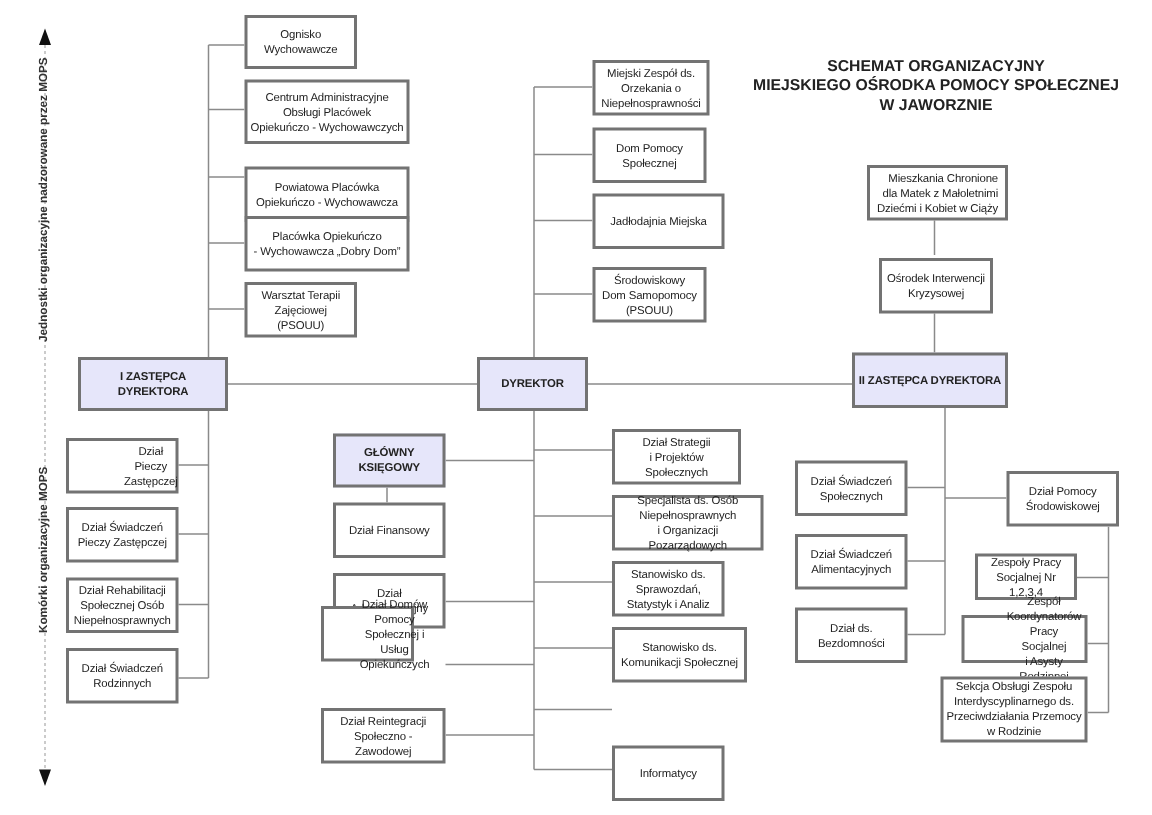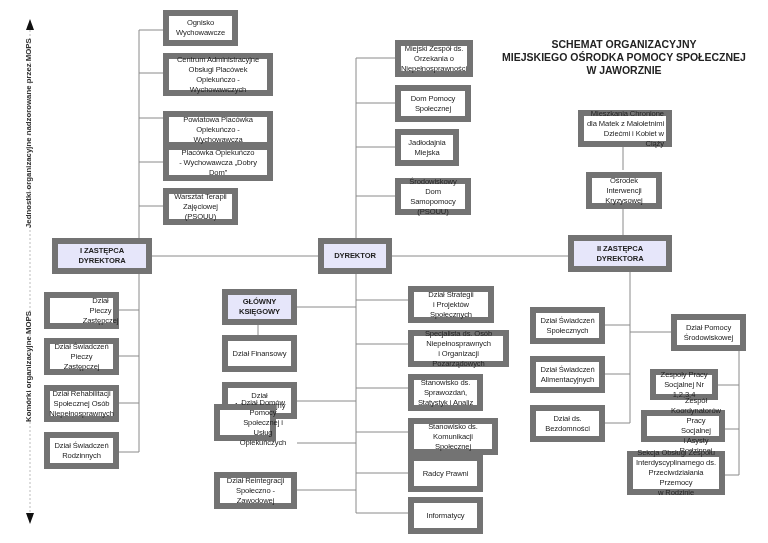--- a/index.html
+++ b/index.html
@@ -1,18 +1,18 @@
 <!DOCTYPE html>
 <html><head>
 <meta charset="utf-8">
 <style>
   html,body{margin:0;padding:0;background:#fff;}
   #stage{position:relative;width:768px;height:543px;overflow:hidden;background:#fff;font-family:"Liberation Sans",sans-serif;color:#222;}
   svg.lines{position:absolute;left:0;top:0;width:768px;height:543px;}
-  .box{position:absolute;box-sizing:border-box;border:6px solid #737373;background:#fff;display:flex;align-items:center;justify-content:center;text-align:center;font-size:7.6px;line-height:10px;padding:1px 2px;white-space:pre-line;letter-spacing:-0.1px;}
+  .box{position:absolute;box-sizing:border-box;border:2px solid #737373;background:#fff;display:flex;align-items:center;justify-content:center;text-align:center;font-size:7.6px;line-height:10px;padding:1px 2px;white-space:pre-line;letter-spacing:-0.1px;}
   .box.head{background:#e6e6fa;font-weight:bold;font-size:7.6px;}
   .title{position:absolute;left:480px;top:38px;width:288px;text-align:center;font-weight:bold;font-size:10.5px;line-height:13px;white-space:pre-line;color:#222;}
   .vlabel{position:absolute;font-size:7.8px;font-weight:bold;color:#333;white-space:nowrap;transform-origin:left top;transform:rotate(-90deg);}
 </style>
 </head>
 <body>
 
 <div id="stage">
 
   <svg class="lines" viewBox="0 0 768 543">
@@ -107,21 +107,21 @@
 Społecznej Osób
 Niepełnosprawnych</div>
   <div class="box" style="left:44px;top:432px;width:75px;height:37px;">Dział Świadczeń
 Rodzinnych</div>
 
   <div class="box" style="left:395px;top:40px;width:78px;height:37px;">Miejski Zespół ds.
 Orzekania o
 Niepełnosprawności</div>
   <div class="box" style="left:395px;top:85px;width:76px;height:37px;">Dom Pomocy
 Społecznej</div>
-  <div class="box" style="left:395px;top:129px;width:64px;height:37px;">Jadłodajnia Miejska</div>
+  <div class="box" style="left:395px;top:129px;width:88px;height:37px;">Jadłodajnia Miejska</div>
   <div class="box" style="left:395px;top:178px;width:76px;height:37px;">Środowiskowy
 Dom Samopomocy
 (PSOUU)</div>
 
   <div class="box" style="left:222px;top:335px;width:75px;height:37px;">Dział Finansowy</div>
   <div class="box" style="left:222px;top:382px;width:75px;height:37px;">Dział Administracyjny</div>
   <div class="box" style="left:214px;top:404px;width:62px;height:37px;padding-left:38px;">Dział Domów Pomocy
 Społecznej i Usług
 Opiekuńczych</div>
   <div class="box" style="left:214px;top:472px;width:83px;height:37px;">Dział Reintegracji
@@ -130,21 +130,20 @@
   <div class="box" style="left:408px;top:286px;width:86px;height:37px;">Dział Strategii
 i Projektów Społecznych</div>
   <div class="box" style="left:408px;top:330px;width:101px;height:37px;">Specjalista ds. Osób
 Niepełnosprawnych
 i Organizacji Pozarządowych</div>
   <div class="box" style="left:408px;top:374px;width:75px;height:37px;">Stanowisko ds.
 Sprawozdań,
 Statystyk i Analiz</div>
   <div class="box" style="left:408px;top:418px;width:90px;height:37px;">Stanowisko ds.
 Komunikacji Społecznej</div>
-  <div class="box" style="left:408px;top:455px;width:75px;height:37px;">Radcy Prawni</div>
   <div class="box" style="left:408px;top:497px;width:75px;height:37px;">Informatycy</div>
 
   <div class="box" style="left:578px;top:110px;width:94px;height:37px;text-align:right;">Mieszkania Chronione
 dla Matek z Małoletnimi
 Dziećmi i Kobiet w Ciąży</div>
   <div class="box" style="left:586px;top:172px;width:76px;height:37px;">Ośrodek Interwencji
 Kryzysowej</div>
 
   <div class="box" style="left:530px;top:307px;width:75px;height:37px;">Dział Świadczeń
 Społecznych</div>

